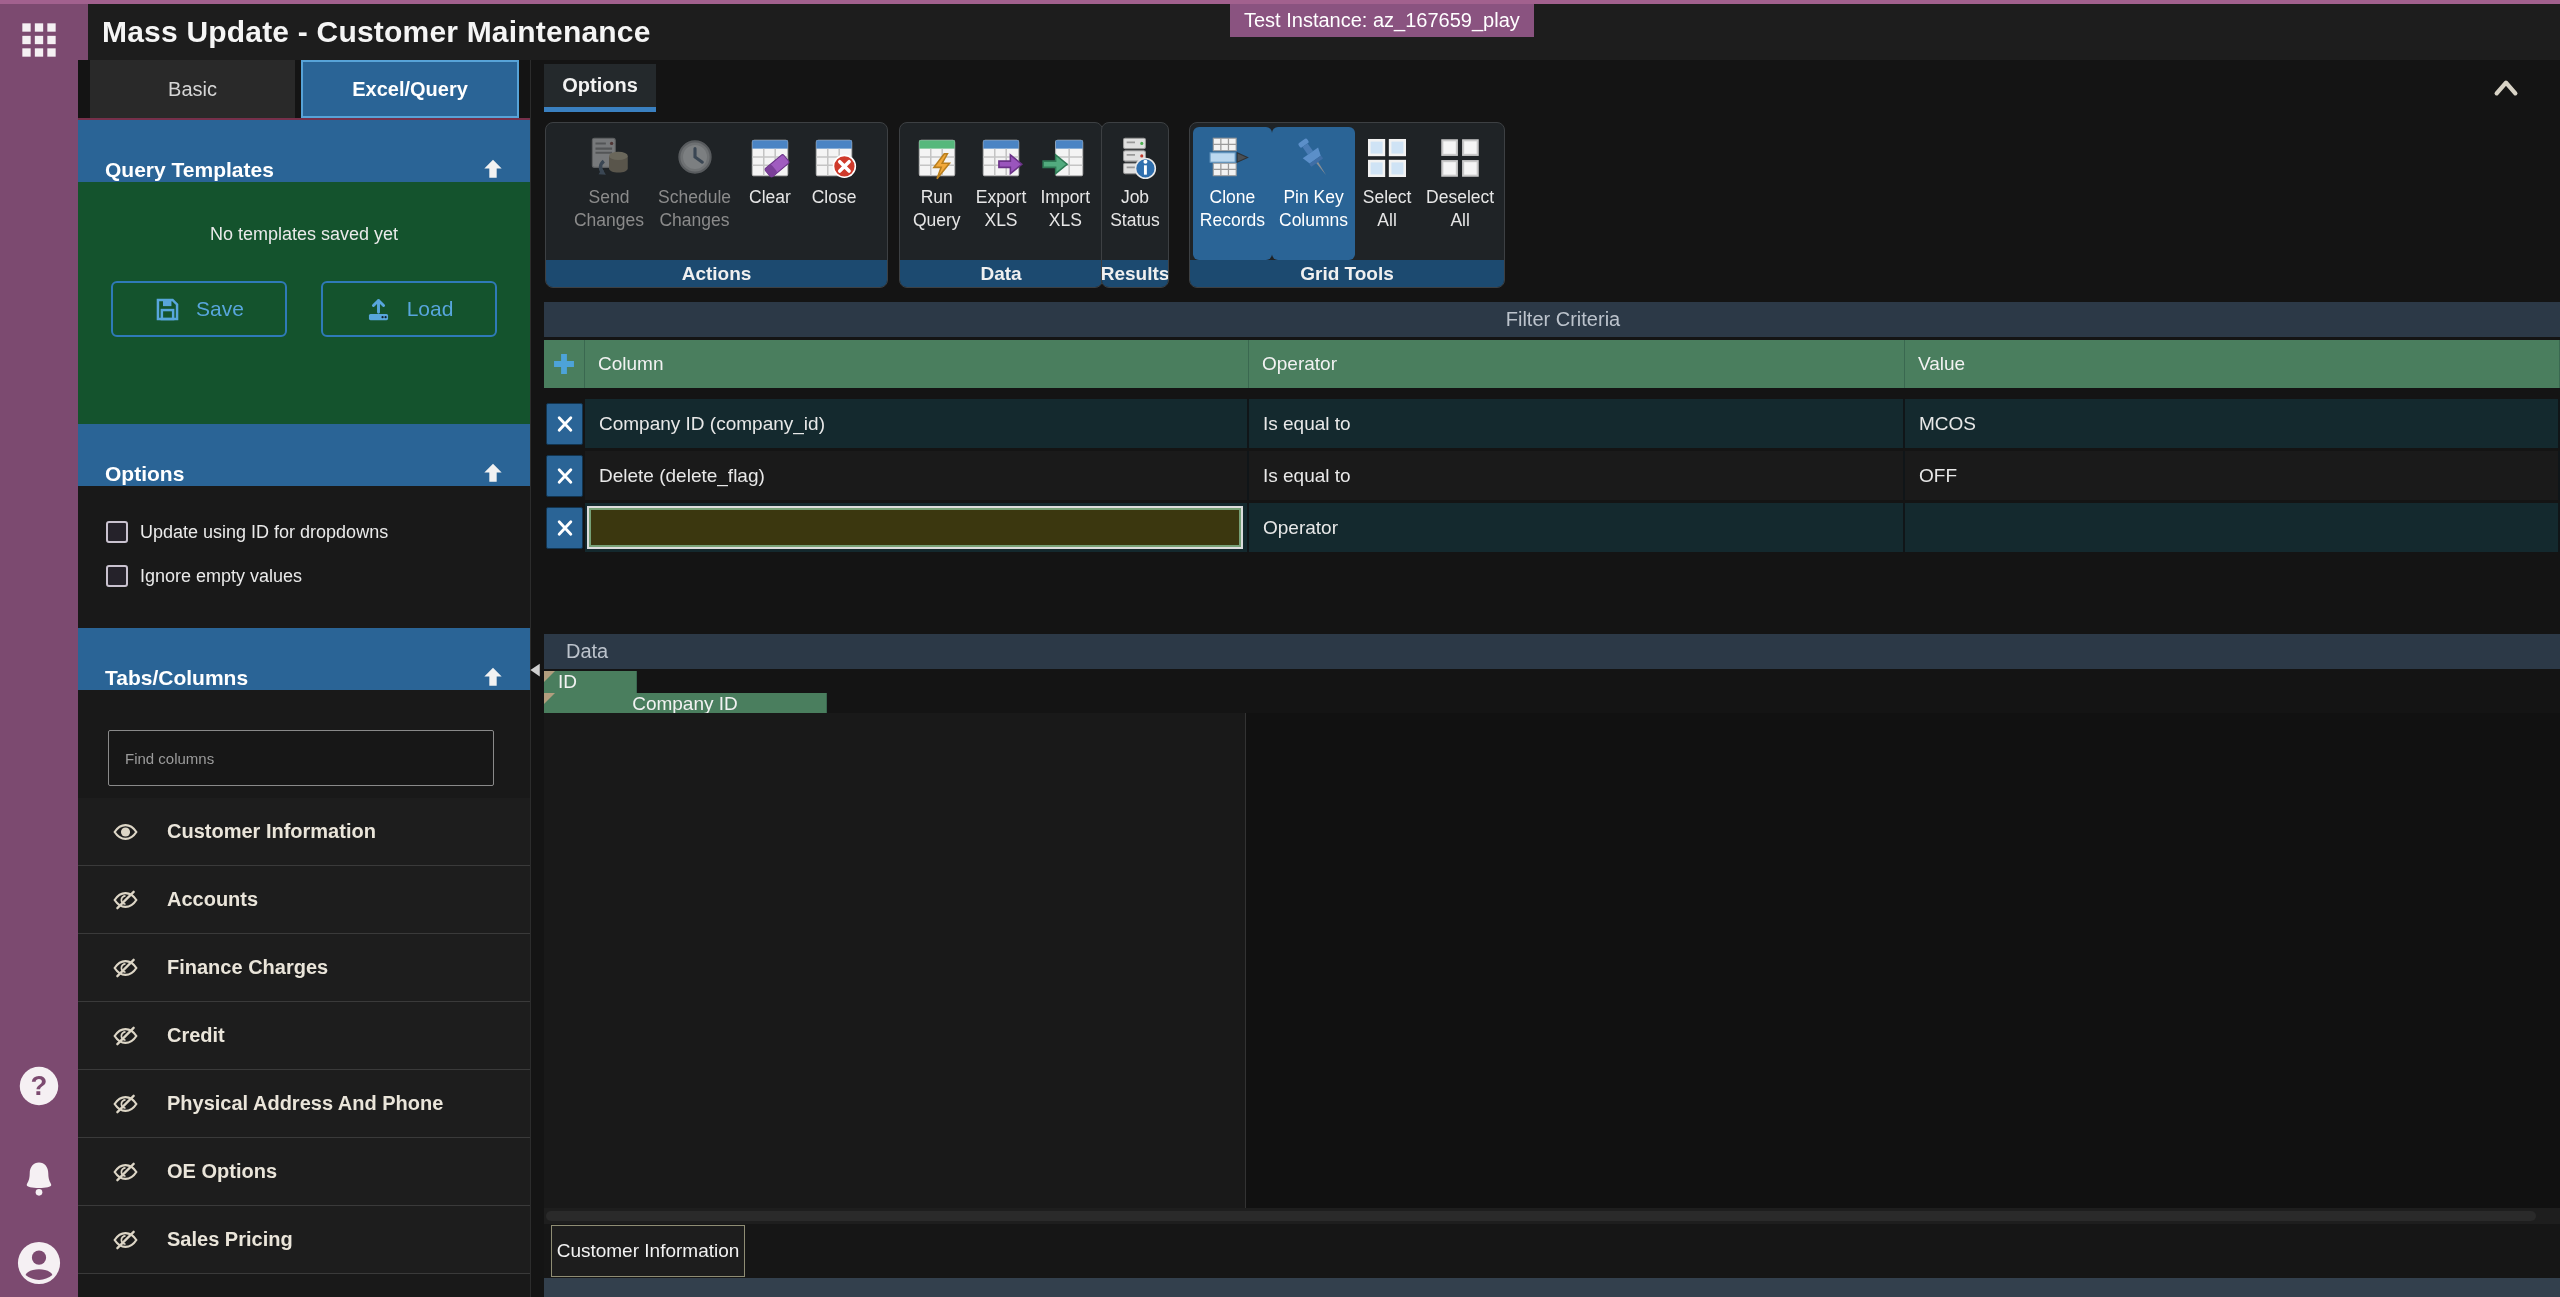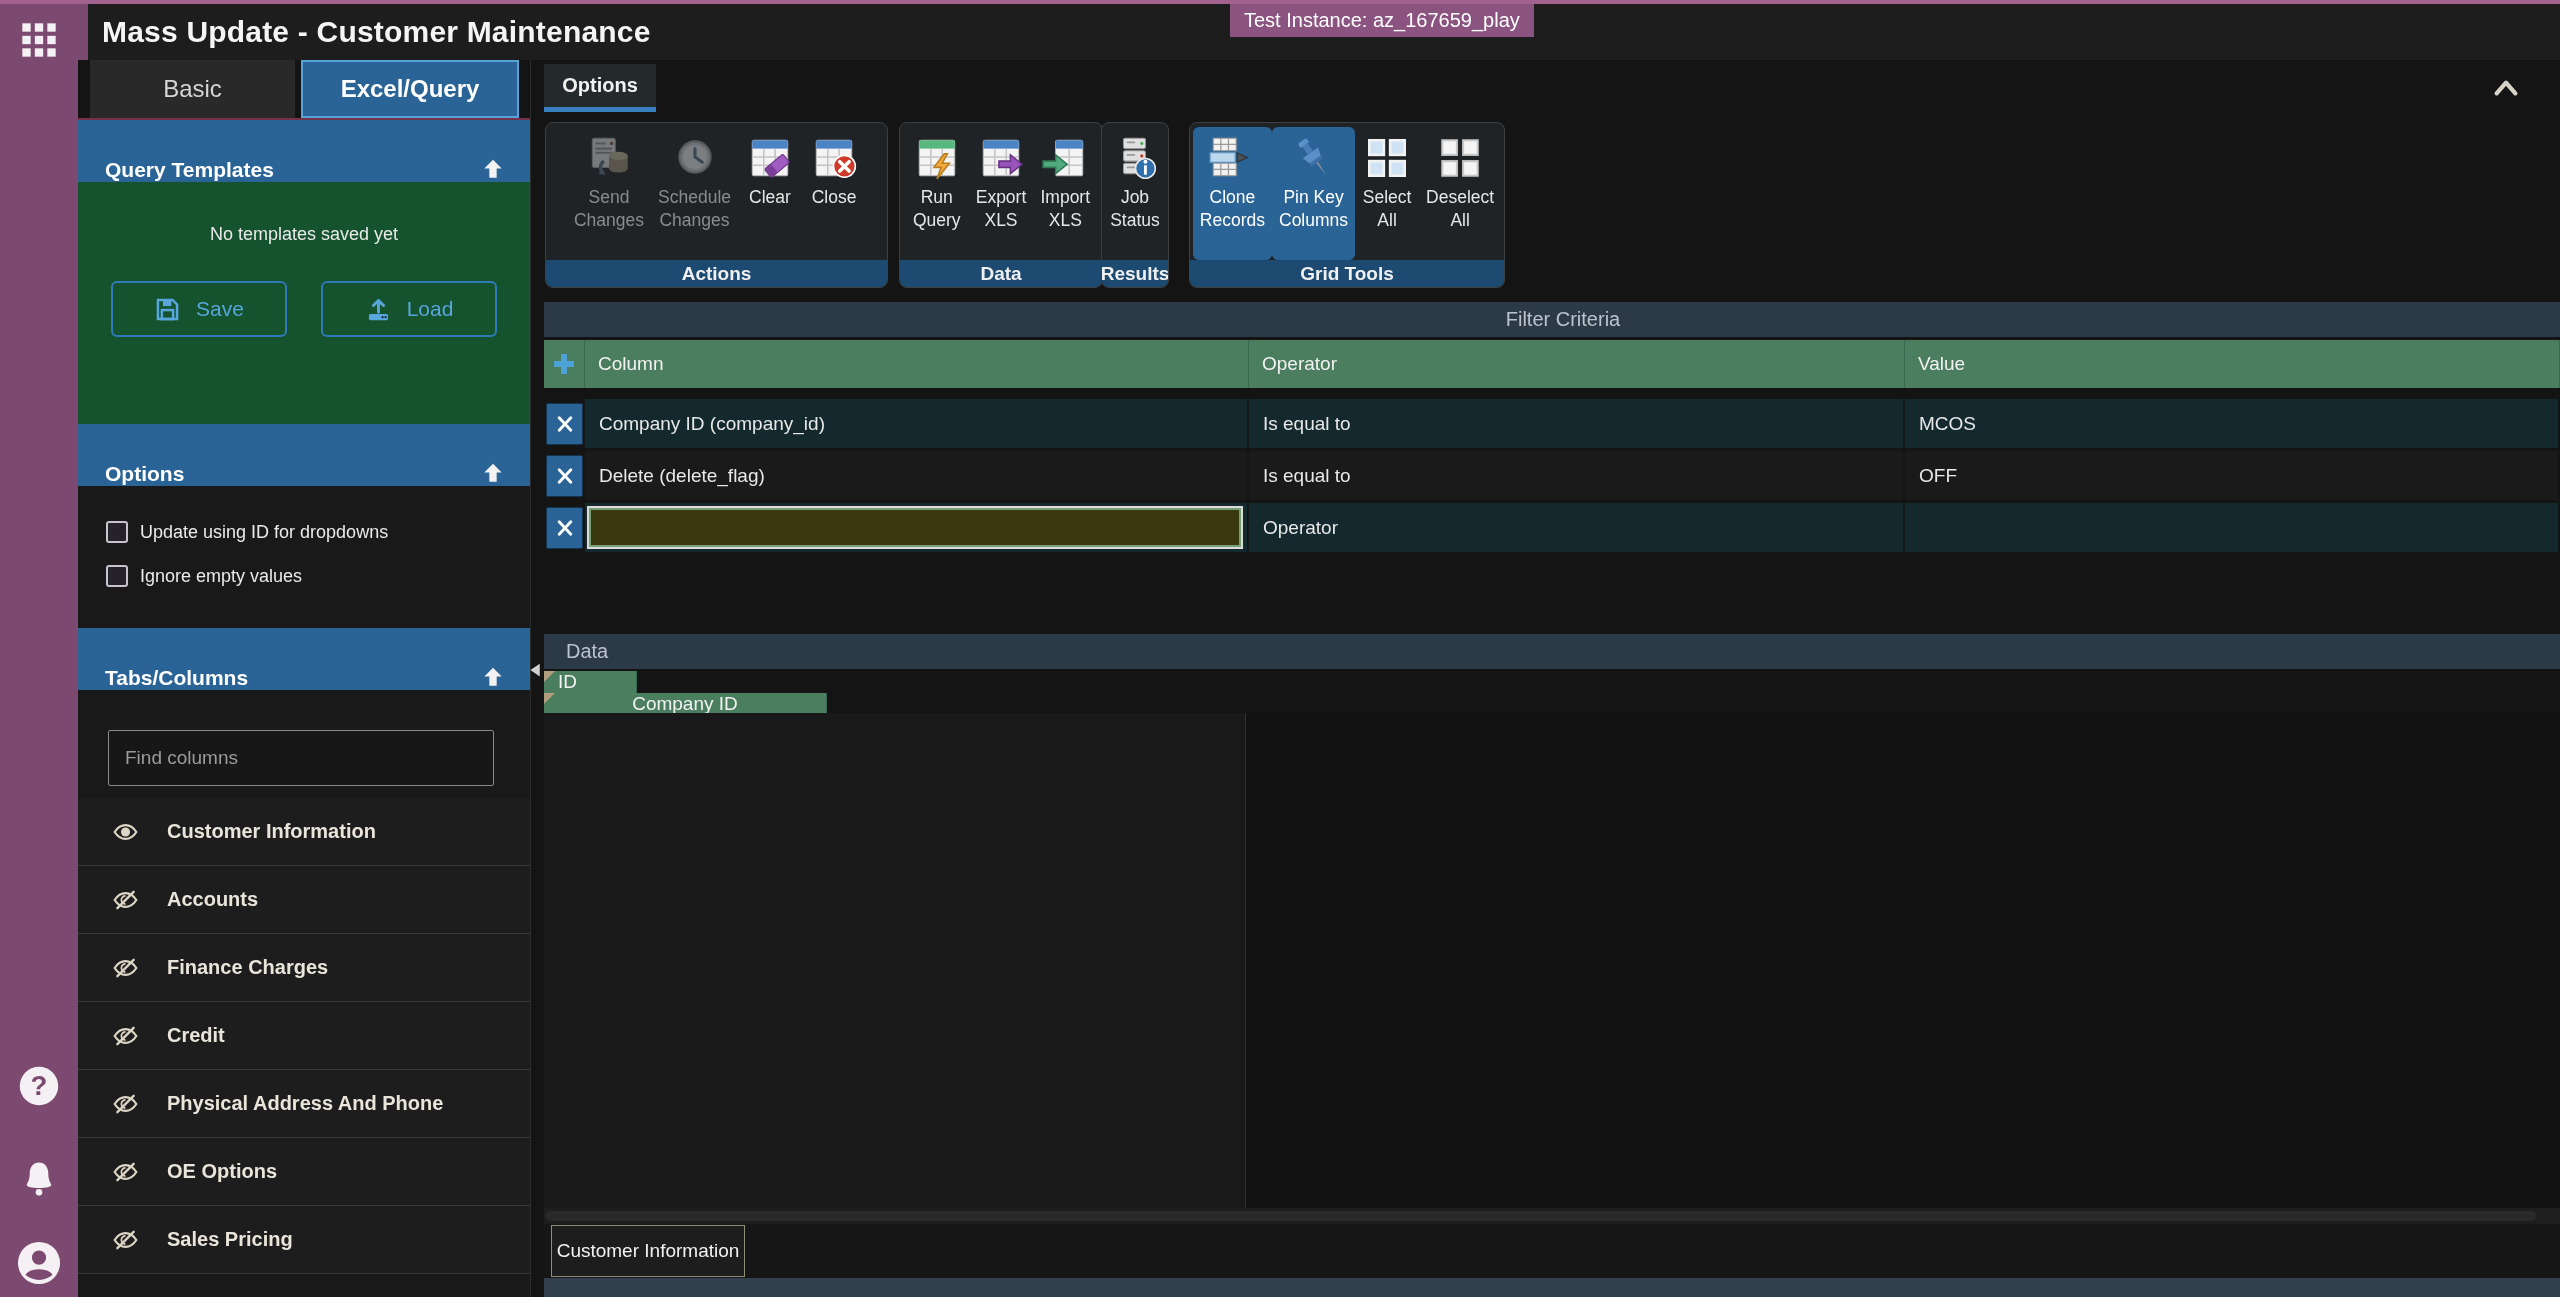--- a/index.html
+++ b/index.html
@@ -17,36 +17,36 @@
   .rail-btn { position:absolute; background:none; border:none; cursor:pointer; padding:0; }
 
   
   .topbar { position:absolute; left:88px; top:4px; width:2472px; height:56px; background:#1d1d1d; display:flex; align-items:center; }
   .topbar h1 { font-size:30px; font-weight:600; color:#f5f5f5; padding-left:14px; letter-spacing:.2px; }
   .badge { position:absolute; left:1142px; top:0; height:33px; line-height:33px; padding:0 14px; background:#8a5380; color:#fff; font-size:20px; }
 
   
   .sidebar { position:absolute; left:78px; top:60px; width:453px; height:1237px; background:#141414; border-right:1px solid #2c2c2c; }
   .side-tabs { height:60px; display:flex; align-items:stretch; padding-left:12px; gap:6px; border-bottom:2px solid #76304a; }
-  .side-tab { width:205px; display:flex; align-items:center; justify-content:center; font-size:24px; color:#d6d6d6; background:#292929; cursor:pointer; }
+  .side-tab { width:205px; display:flex; align-items:center; justify-content:center; font-size:20px; color:#d6d6d6; background:#292929; cursor:pointer; }
   .side-tab.active { width:218px; background:#2a6496; border:2px solid #57a3d8; color:#fff; font-weight:600; }
   .sec-head { height:62px; background:#2a6496; display:flex; align-items:flex-end; justify-content:space-between; padding:0 24px 0 27px; cursor:pointer; }
   .sec-head .t { color:#fff; font-size:21px; font-weight:700; }
   .sec-head .icon { width:26px; height:26px; }
   .qt-body { height:242px; background:#14532d; text-align:center; }
   .empty { padding-top:42px; font-size:18px; color:#eaeaea; }
   .qt-buttons { display:flex; justify-content:center; gap:34px; margin-top:36px; }
   .btn-outline { width:176px; height:56px; border:2px solid #2f7ab8; border-radius:6px; background:transparent; color:#58a6dc; font-size:21px; font-family:inherit; display:flex; align-items:center; justify-content:center; gap:15px; cursor:pointer; }
   .btn-outline .icon { width:27px; height:27px; color:#58a6dc; }
   .opts-body { height:142px; background:#191919; padding:24px 0 0 28px; }
   .check-row { display:flex; align-items:center; gap:12px; height:44px; cursor:pointer; }
   .checkbox { width:22px; height:22px; border:2px solid #c9c2cf; border-radius:3px; background:#25222a; flex:0 0 auto; }
   .check-label { font-size:18px; color:#eaeaea; }
   .tc-body { height:607px; background:#191919; padding-top:40px; overflow:hidden; }
-  .find { display:block; margin-left:30px; width:386px; height:56px; background:#171717; border:1px solid #8a8a8a; border-radius:2px; color:#ddd; font-size:19px; font-family:inherit; padding:0 16px; }
+  .find { display:block; margin-left:30px; width:386px; height:56px; background:#171717; border:1px solid #8a8a8a; border-radius:2px; color:#ddd; font-size:15px; font-family:inherit; padding:0 16px; }
   .find::placeholder { color:#9b9b9b; }
   .col-list { margin-top:12px; }
   .col-item { height:68px; border-bottom:1px solid #3a3a3a; display:flex; align-items:center; gap:26px; padding-left:32px; background:#1d1d1d; cursor:pointer; }
   .col-item .icon { width:31px; height:26px; color:#ddd6c6; }
   .col-label { font-size:20px; font-weight:600; color:#eae5da; }
 
   .collapse-handle { position:absolute; left:527px; top:660px; width:18px; height:20px; cursor:pointer; background:none; border:none; padding:0; }
 
   
   .main { position:absolute; left:544px; top:60px; width:2016px; height:1237px; background:#141414; }

